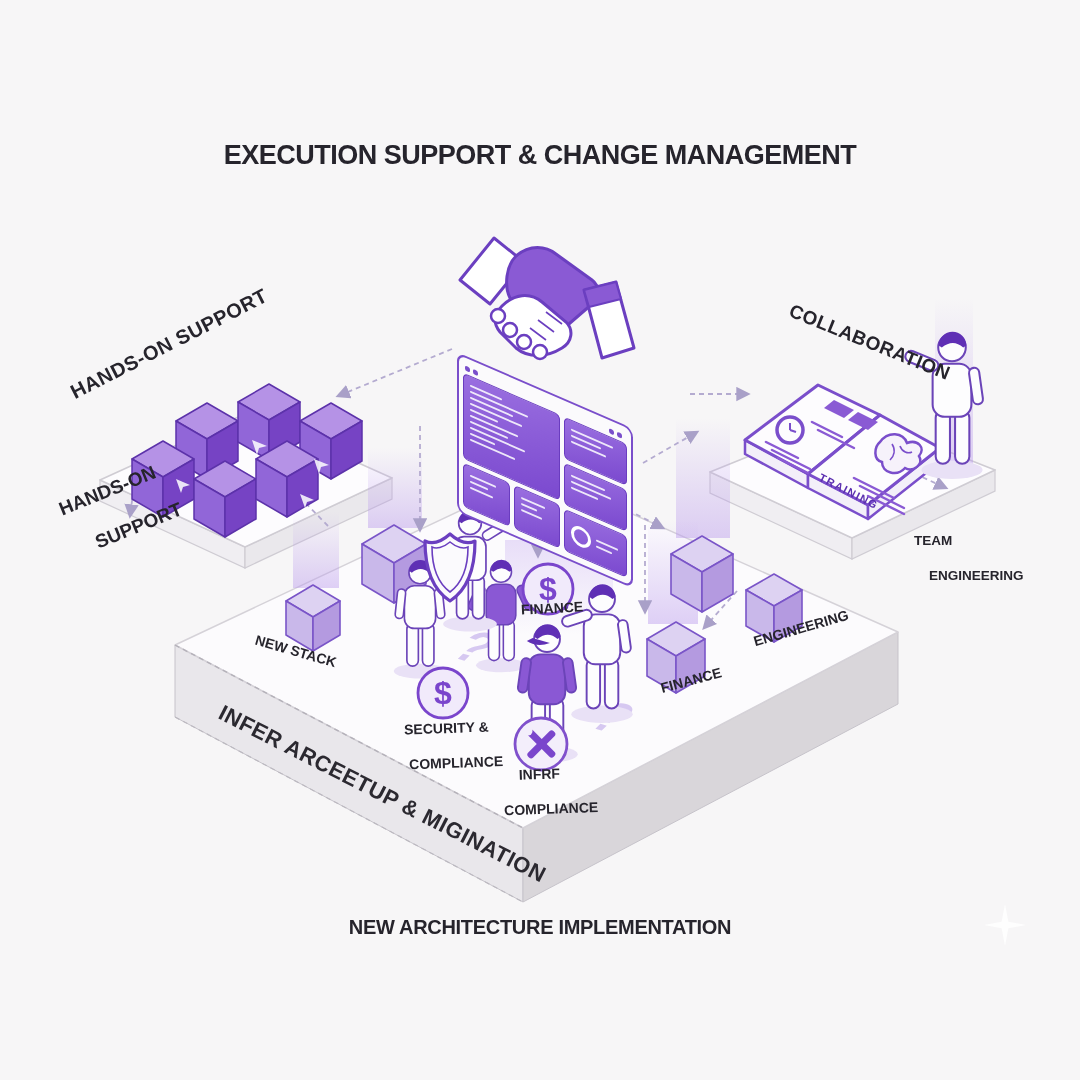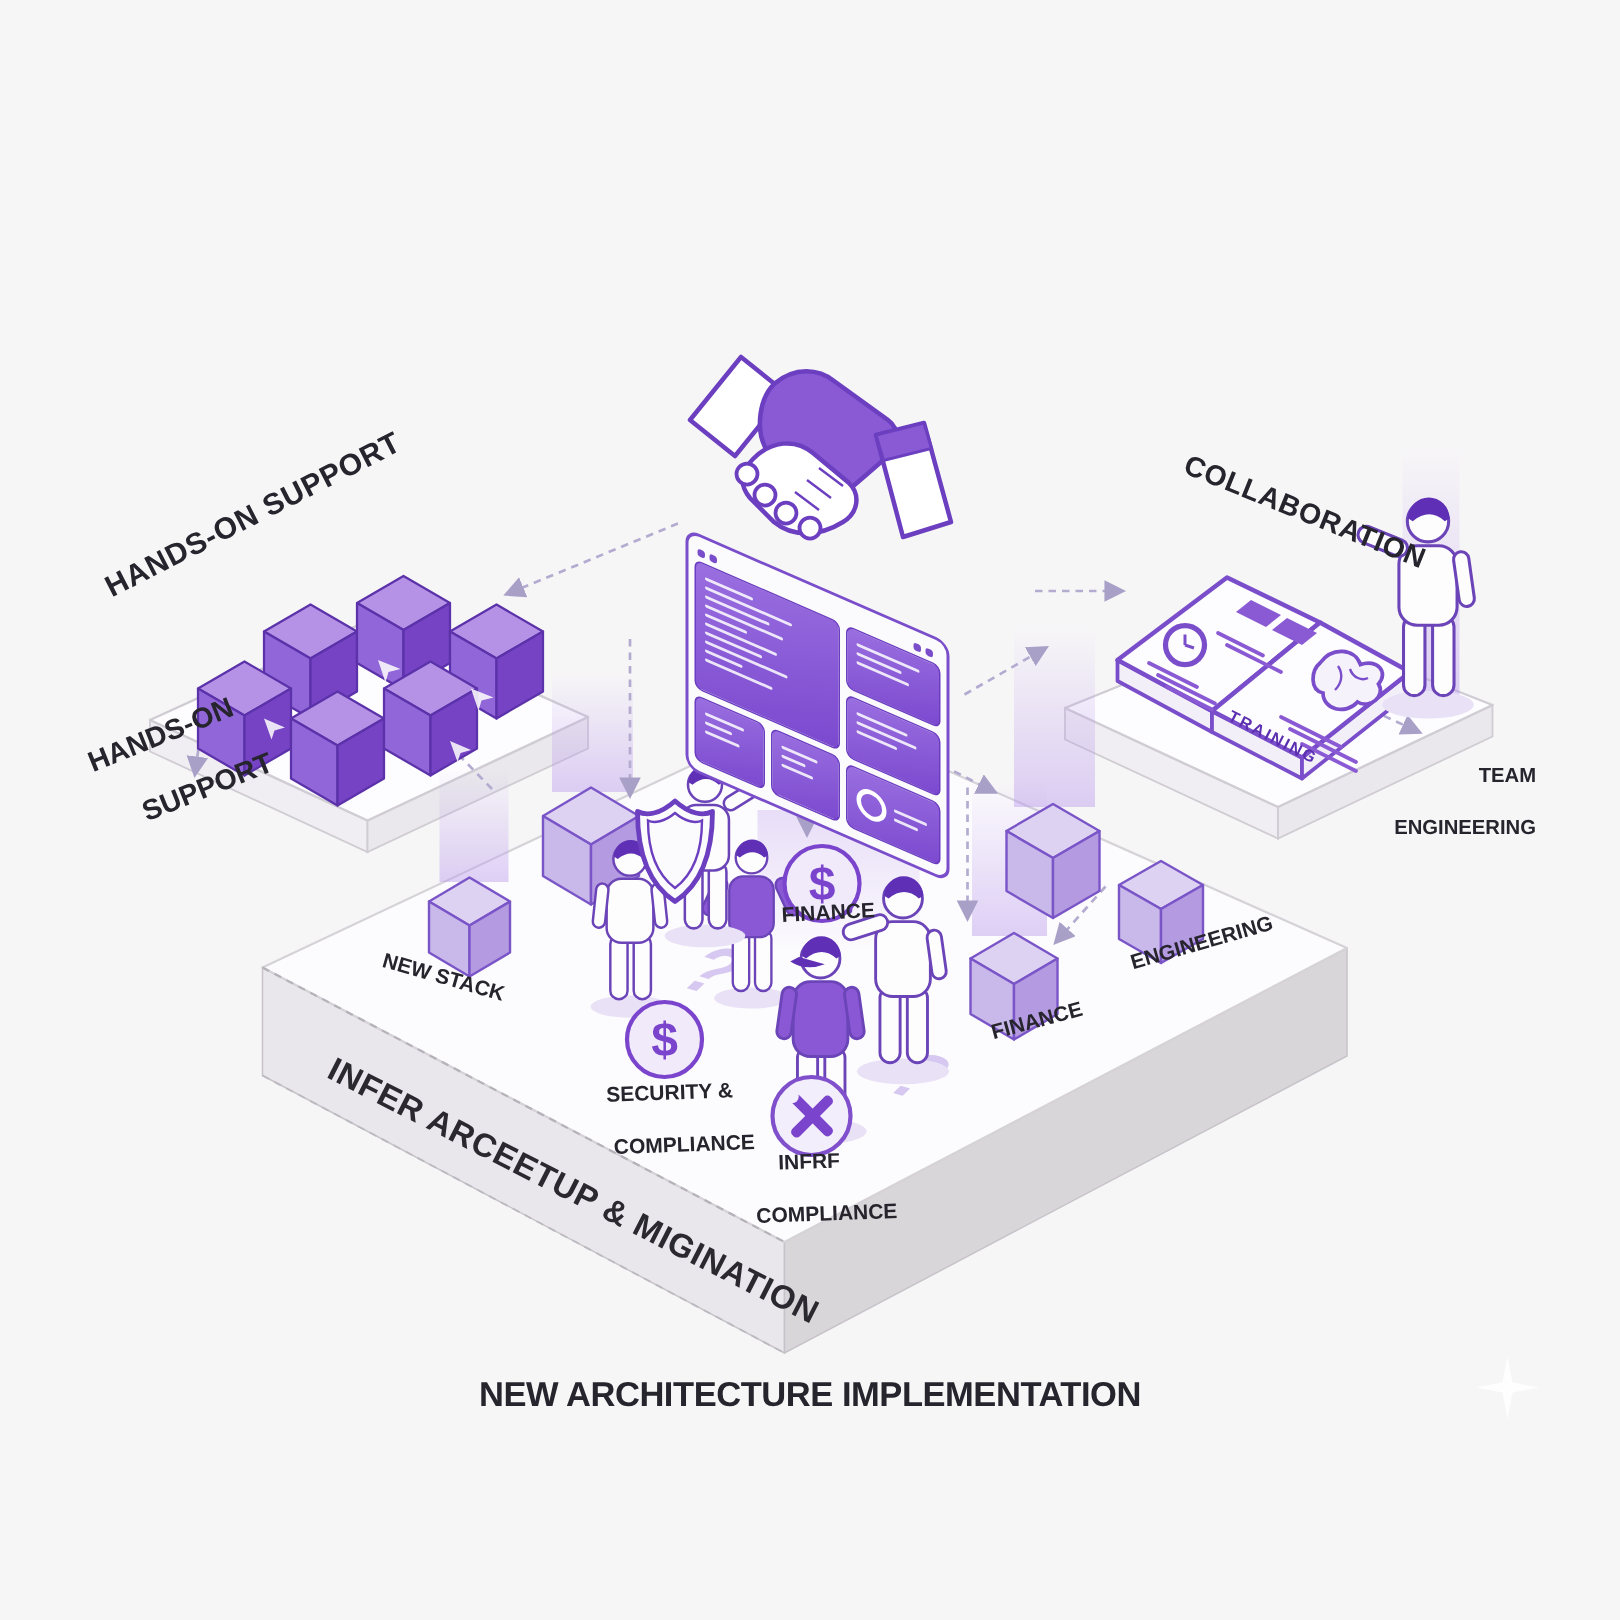--- a/index.html
+++ b/index.html
@@ -1,33 +1,33 @@
 <!DOCTYPE html>
 <html><head>
 <meta charset="utf-8">
 <style>
   html,body{margin:0;padding:0;background:#f7f6f7;}
   .canvas{position:relative;width:1080px;height:1080px;background:#f7f6f7;overflow:hidden;
           font-family:"Liberation Sans",sans-serif;}
   .art{position:absolute;left:0;top:0;z-index:1;}
   .lbl{position:absolute;color:#26242c;font-weight:bold;z-index:6;white-space:pre;}
   .title{left:0;top:140px;width:1080px;text-align:center;font-size:27px;letter-spacing:-0.5px;}
-  .footer{left:0;top:916px;width:1080px;text-align:center;font-size:23px;letter-spacing:-0.3px;}
+  .footer{left:0;top:916px;width:1080px;text-align:center;font-size:20px;letter-spacing:-0.3px;}
   .hands-upper{left:72px;top:382px;font-size:20px;transform:rotate(-27deg);transform-origin:left center;letter-spacing:.5px;}
   .hands-lower{left:56px;top:500px;font-size:19px;line-height:1.15;transform:rotate(-22deg);transform-origin:left top;}
   .collab{left:794px;top:300px;font-size:19px;transform:rotate(22deg);transform-origin:left top;letter-spacing:.5px;}
   .side-band{left:226px;top:700px;width:360px;font-size:22px;transform:rotate(27deg);transform-origin:left top;letter-spacing:.5px;color:#2b2930;}
   .small{font-size:14px;}
   .new-stack{left:254px;top:643px;transform:rotate(16deg);}
   .security{left:393px;top:720px;width:108px;text-align:center;line-height:1.25;transform:rotate(-2deg);}
   .fin-c{left:521px;top:600px;transform:rotate(-3deg);}
   .infrf{left:488px;top:766px;width:104px;text-align:center;line-height:1.25;transform:rotate(-2deg);}
   .fin-r{left:660px;top:672px;transform:rotate(-15deg);}
   .eng{left:752px;top:620px;transform:rotate(-16deg);}
-  .team{left:914px;top:508px;width:110px;text-align:right;font-size:13.5px;line-height:1.3;}
+  .team{left:914px;top:532px;width:110px;text-align:left;font-size:13.5px;line-height:1.3;}
   
   .dashboard{position:absolute;left:457px;top:352px;width:176px;height:160px;z-index:3;
              transform:skewY(23.5deg);transform-origin:0 0;background:#fbfafc;
              border:2.5px solid #7a4ecb;border-radius:9px;padding:4px;box-sizing:border-box;}
   .db-bar{display:flex;align-items:center;height:12px;padding:0 2px;}
   .dot{width:5px;height:5px;border-radius:2px;background:#7a4ecb;margin-right:3px;}
   .db-sp{flex:1;}
   .db-body{display:flex;gap:4px;height:calc(100% - 14px);}
   .db-col-l{flex:1.55;display:flex;flex-direction:column;gap:4px;}
   .db-col-r{flex:1;display:flex;flex-direction:column;gap:4px;}
@@ -381,20 +381,21 @@
           <span class="donut"></span>
           <div class="donut-lines">
               <i class="ln" style="width:90%"></i>
               <i class="ln" style="width:65%"></i>
             </div>
         </div>
       </div>
     </div>
   </div>
 
+  <div class="lbl title">EXECUTION SUPPORT &amp; CHANGE MANAGEMENT</div>
 
   <div class="lbl hands-upper">HANDS-ON SUPPORT</div>
   <div class="lbl hands-lower"><span>HANDS-ON</span><br>
     <span>SUPPORT</span></div>
 
   <div class="lbl collab">COLLABORATION</div>
 
   <div class="lbl small new-stack">NEW STACK</div>
 
   <div class="lbl small security"><span>SECURITY &amp;</span><br>

